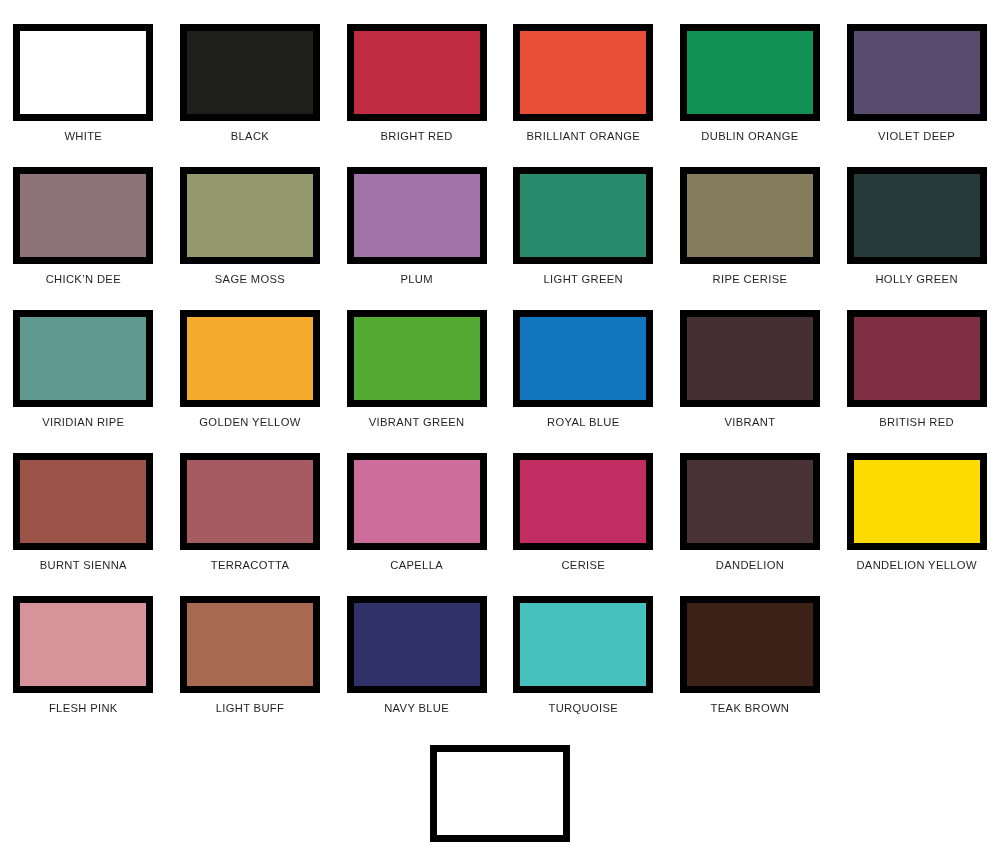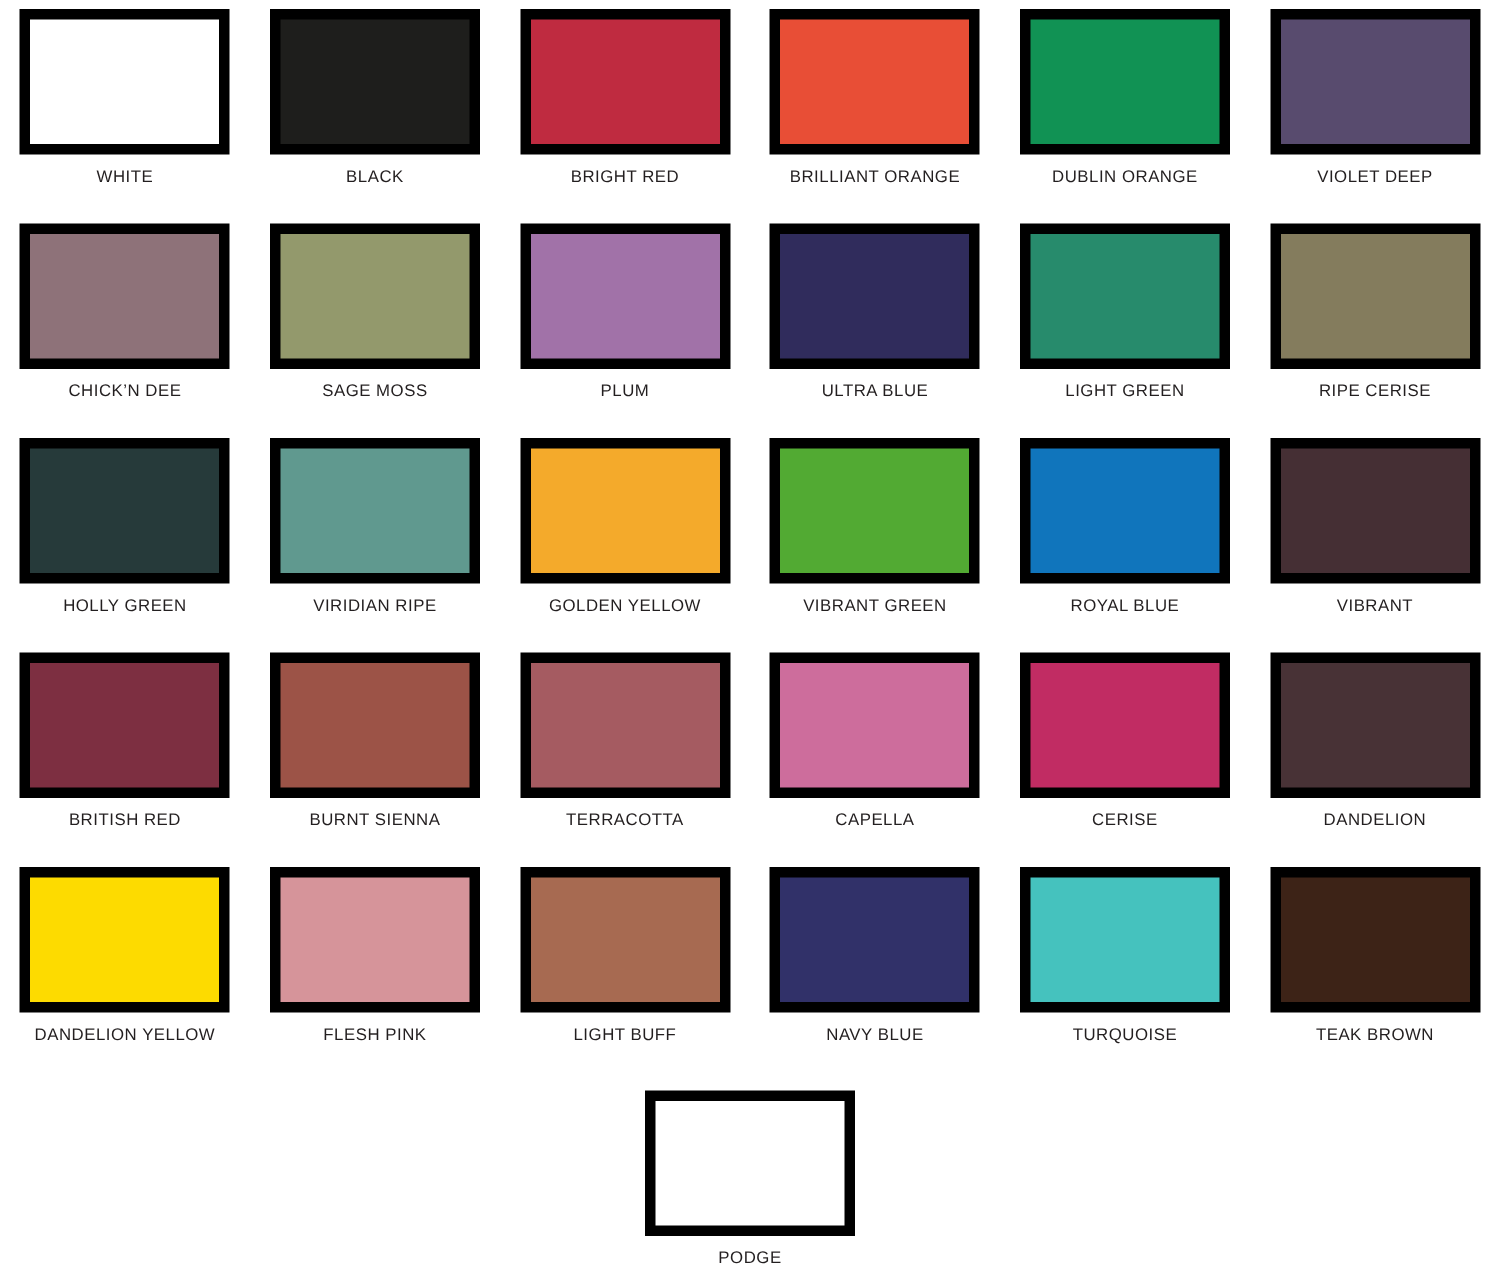--- a/index.html
+++ b/index.html
@@ -27,21 +27,21 @@
     column-gap: 0px;
     row-gap: 0px;
   }
 
   .swatch-cell {
     width: 166.6px;
     height: 143px;
     display: flex;
     flex-direction: column;
     align-items: center;
-    justify-content: flex-start;
+    justify-content: flex-end;
     padding-top: 6px;
   }
 
   .swatch-frame {
     width: 140px;
     height: 97px;
     background: #000000;
     padding: 7px;
     display: block;
     flex: none;
@@ -135,26 +135,20 @@
         <div class="swatch-label">SAGE MOSS</div>
       </div>
       <div class="swatch-cell">
         <div class="swatch-frame">
           <div class="swatch-fill" style="background-color: rgb(161, 114, 168);"></div>
         </div>
         <div class="swatch-label">PLUM</div>
       </div>
       <div class="swatch-cell">
         <div class="swatch-frame">
-          <div class="swatch-fill" style="background-color: rgb(48, 44, 92);"></div>
-        </div>
-        <div class="swatch-label">ULTRA BLUE</div>
-      </div>
-      <div class="swatch-cell">
-        <div class="swatch-frame">
           <div class="swatch-fill" style="background-color: rgb(39, 139, 108);"></div>
         </div>
         <div class="swatch-label">LIGHT GREEN</div>
       </div>
       <div class="swatch-cell">
         <div class="swatch-frame">
           <div class="swatch-fill" style="background-color: rgb(132, 124, 93);"></div>
         </div>
         <div class="swatch-label">RIPE CERISE</div>
       </div>

